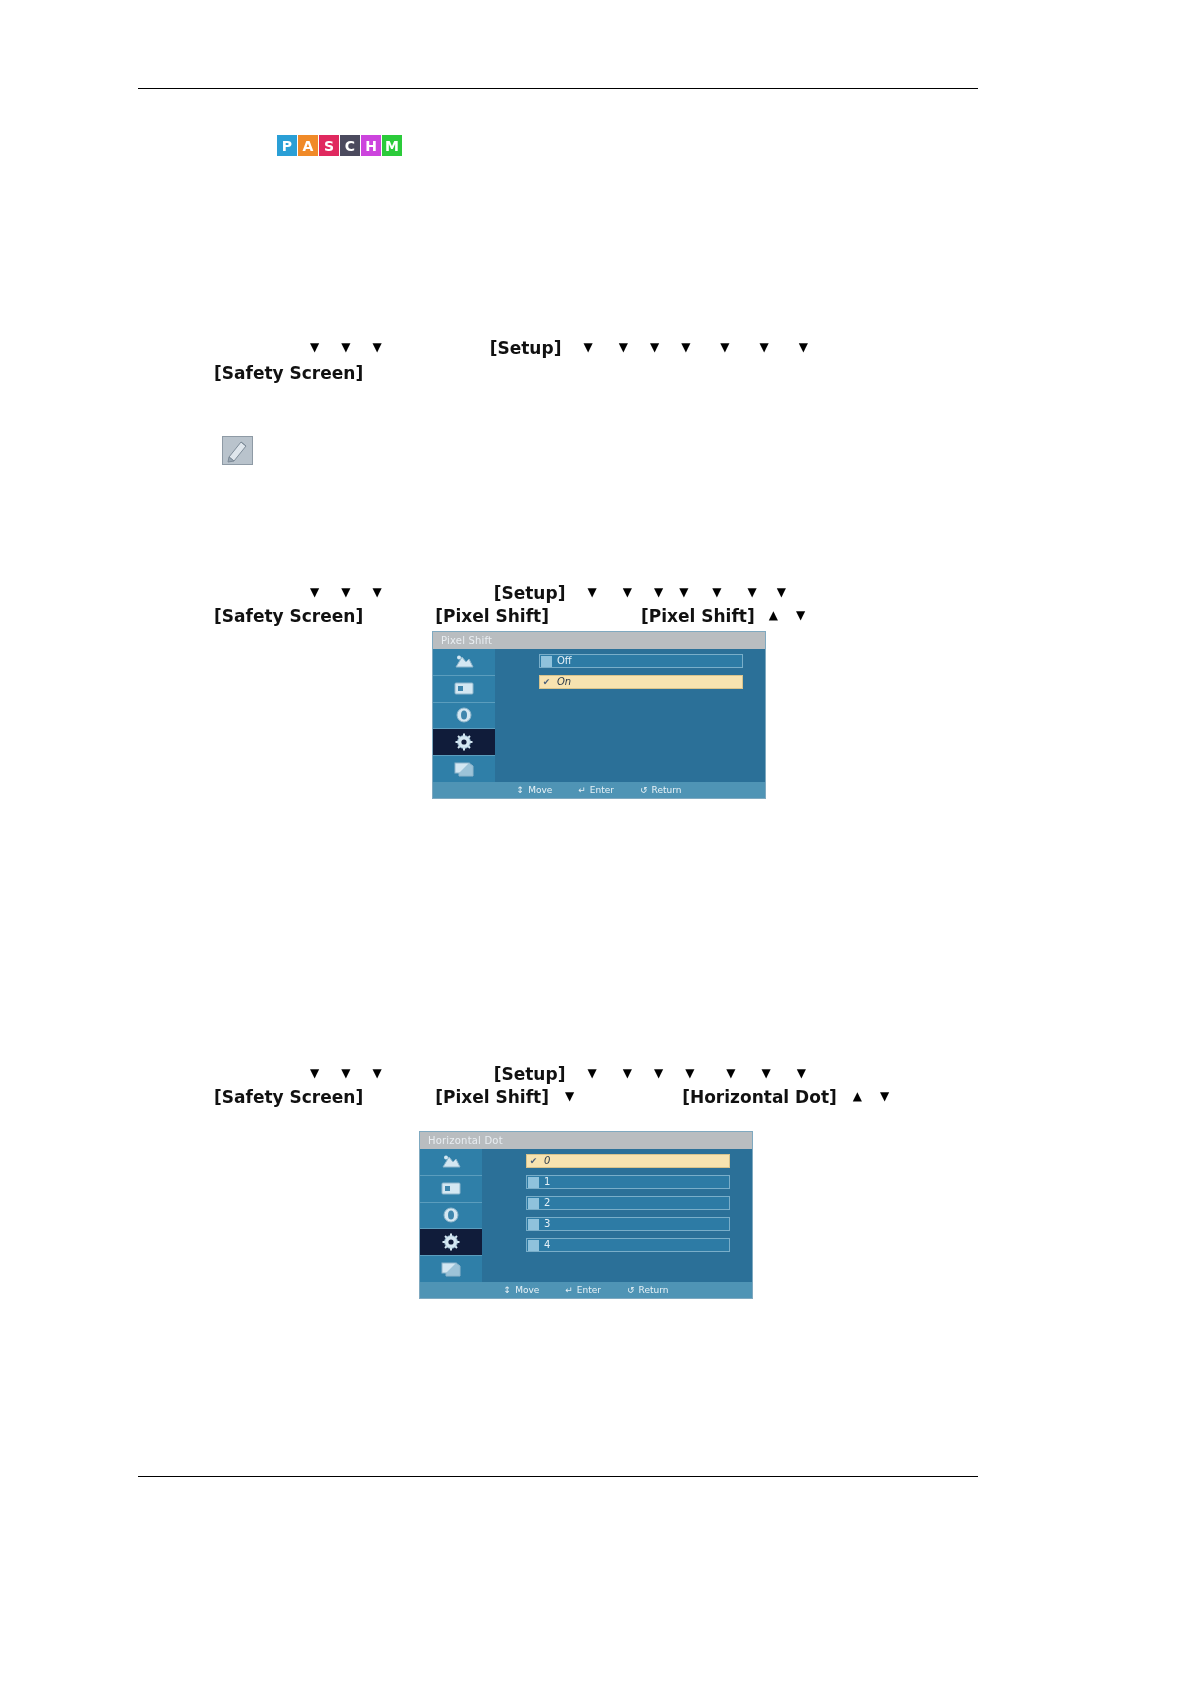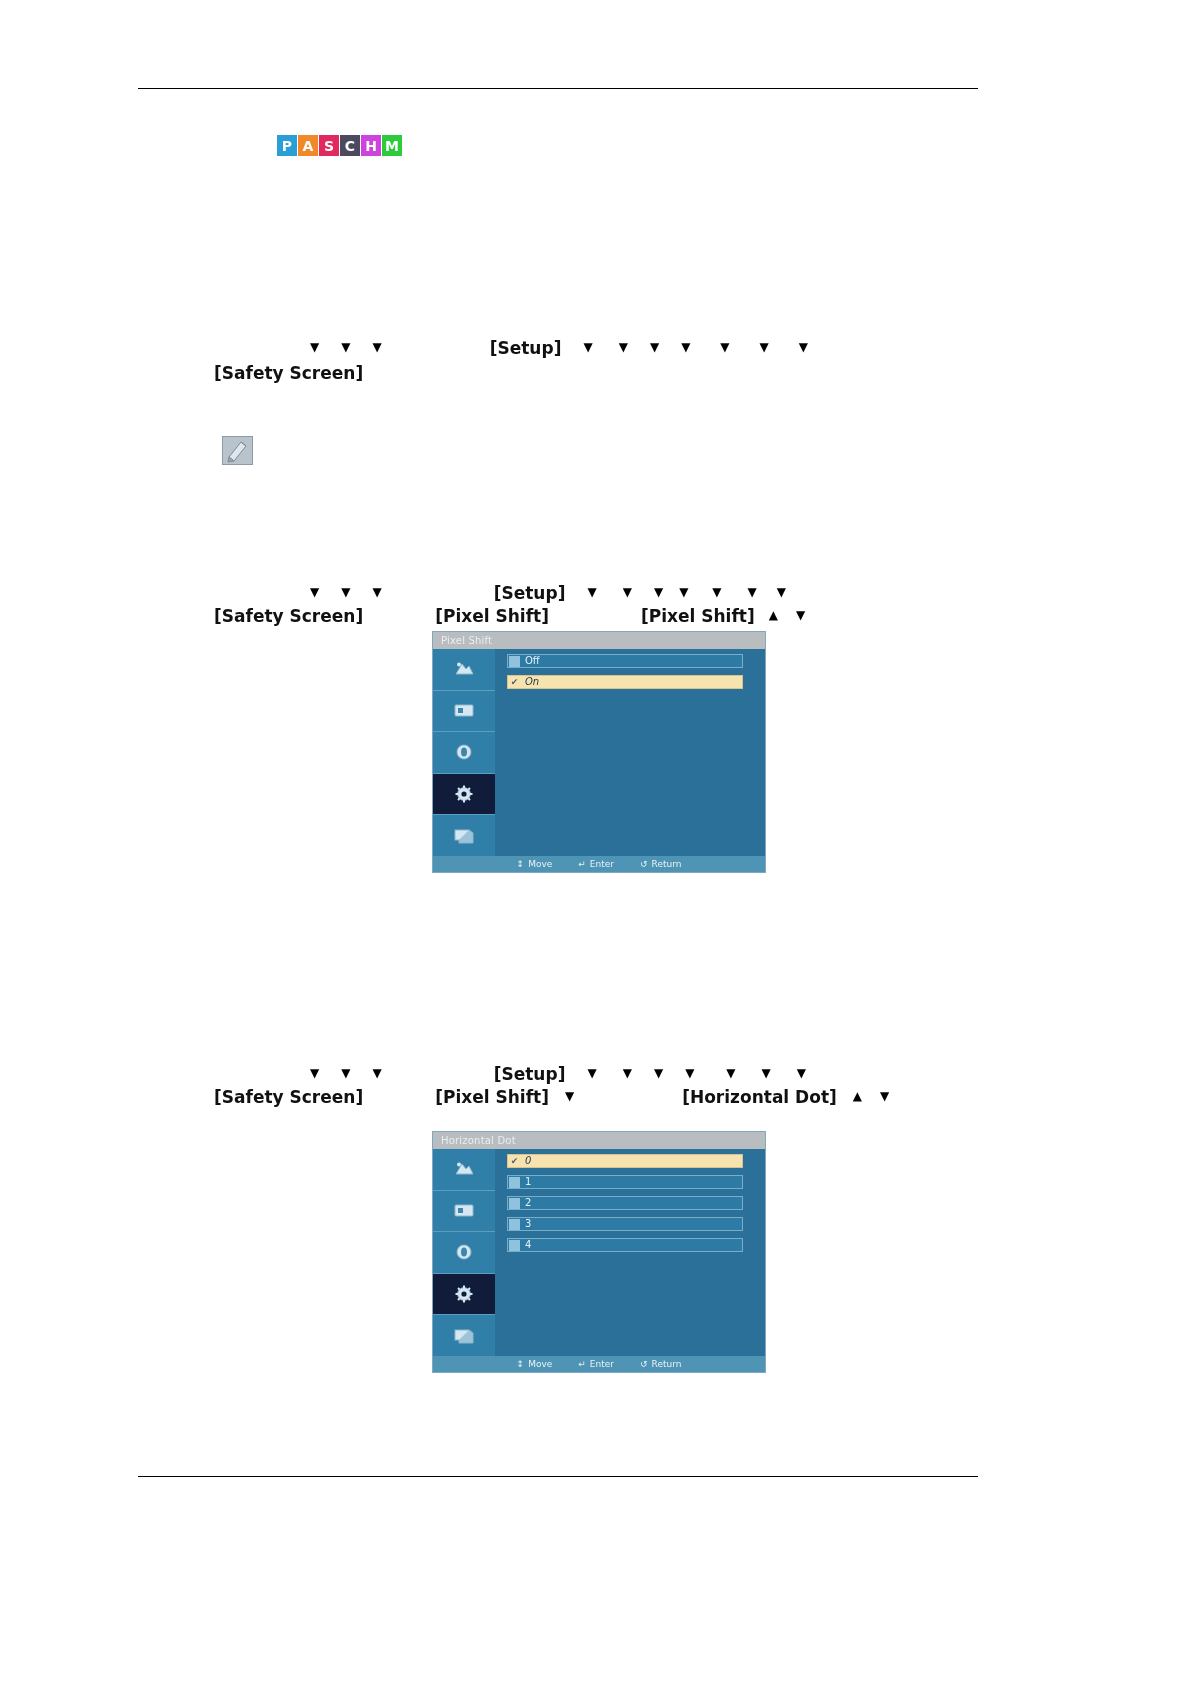--- a/index.html
+++ b/index.html
@@ -84,21 +84,21 @@
     left: 222px;
     top: 436px;
     width: 31px;
     height: 29px;
   }
 
   
   .osd {
     position: absolute;
     width: 332px;
-    height: 240px;
+    height: 166px;
     background: #2b7098;
     box-shadow: 0 0 0 1px #7fa9c0;
     font-family: "DejaVu Sans", sans-serif;
   }
   .osd-title {
     height: 17px;
     background: #b9bdc0;
     color: #e9eef2;
     font-size: 10px;
     line-height: 17px;
@@ -129,20 +129,21 @@
   .rail-item.active { background: #101c3a; }
   .rail-glyph {
     width: 26px; height: 20px;
     display: flex; align-items: center; justify-content: center;
     color: #cfe3ee;
   }
   .osd-list {
     flex: 1;
     padding: 5px 22px 1px 12px;
     box-sizing: border-box;
+    margin-left: 32px;
   }
   .osd-row {
     height: 14px;
     margin-bottom: 7px;
     display: flex;
     align-items: center;
     border: 1px solid #79aec9;
     box-sizing: border-box;
     background: #2d7ba5;
     position: relative;
@@ -388,21 +389,21 @@
         <span class="foot-ico">↵</span>
         <span>Enter</span>
       </div>
       <div class="foot-item">
         <span class="foot-ico">↺</span>
         <span>Return</span>
       </div>
     </div>
   </div>
 
-<div class="osd" id="osd-1" style="left:433px; top:1132px;">
+<div class="osd" id="osd-1" style="left:420px; top:1132px;">
     <div class="osd-title">Horizontal Dot</div>
     <div class="osd-body">
       <div class="osd-rail">
         <div class="rail-item">
           <span class="rail-glyph">
             <svg width="22" height="18" viewBox="0 0 22 18">
               <path d="M3 14 L9 4 L13 9 L16 6 L20 14 Z" fill="#d4e7f2" stroke="#8fb6cc"></path>
               <circle cx="6" cy="4.5" r="2" fill="#d4e7f2"></circle>
             </svg>
           </span>

